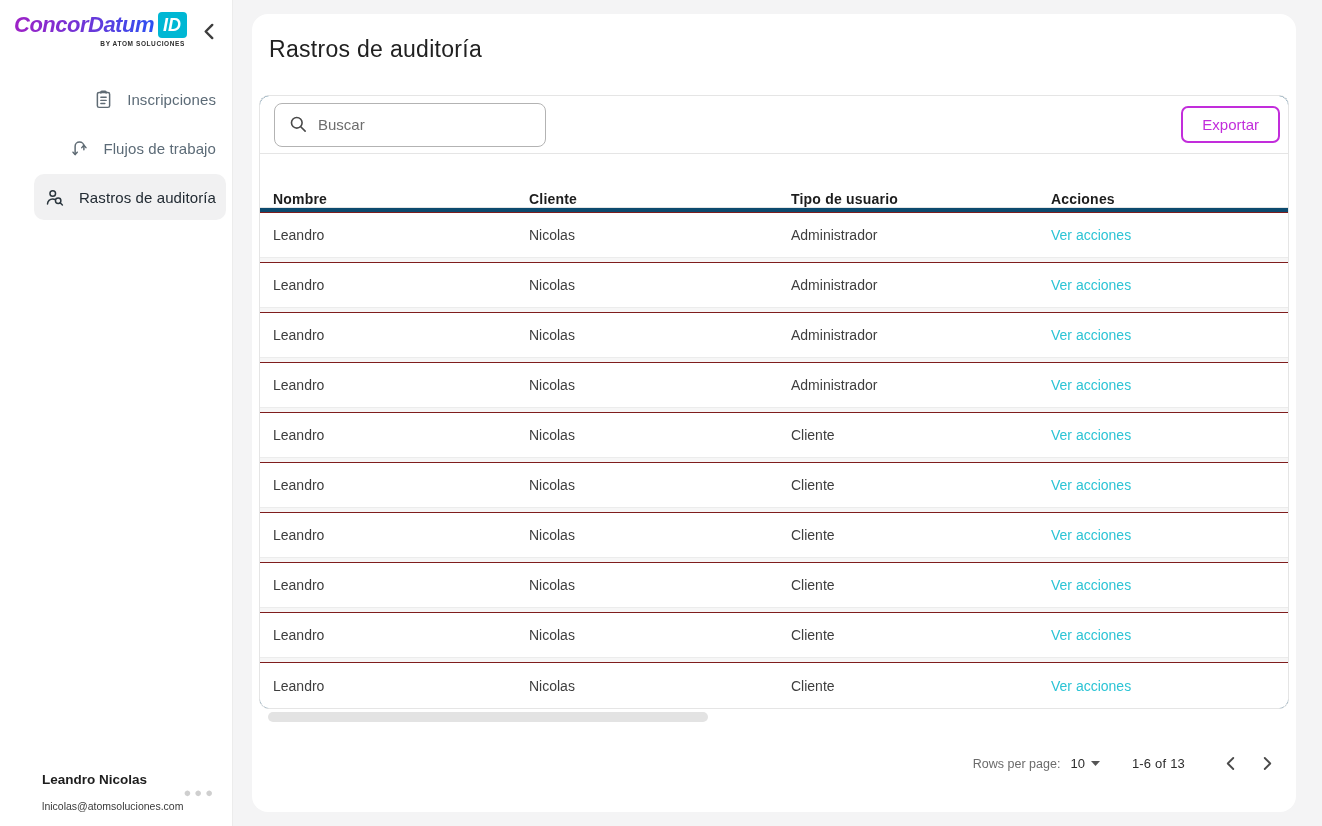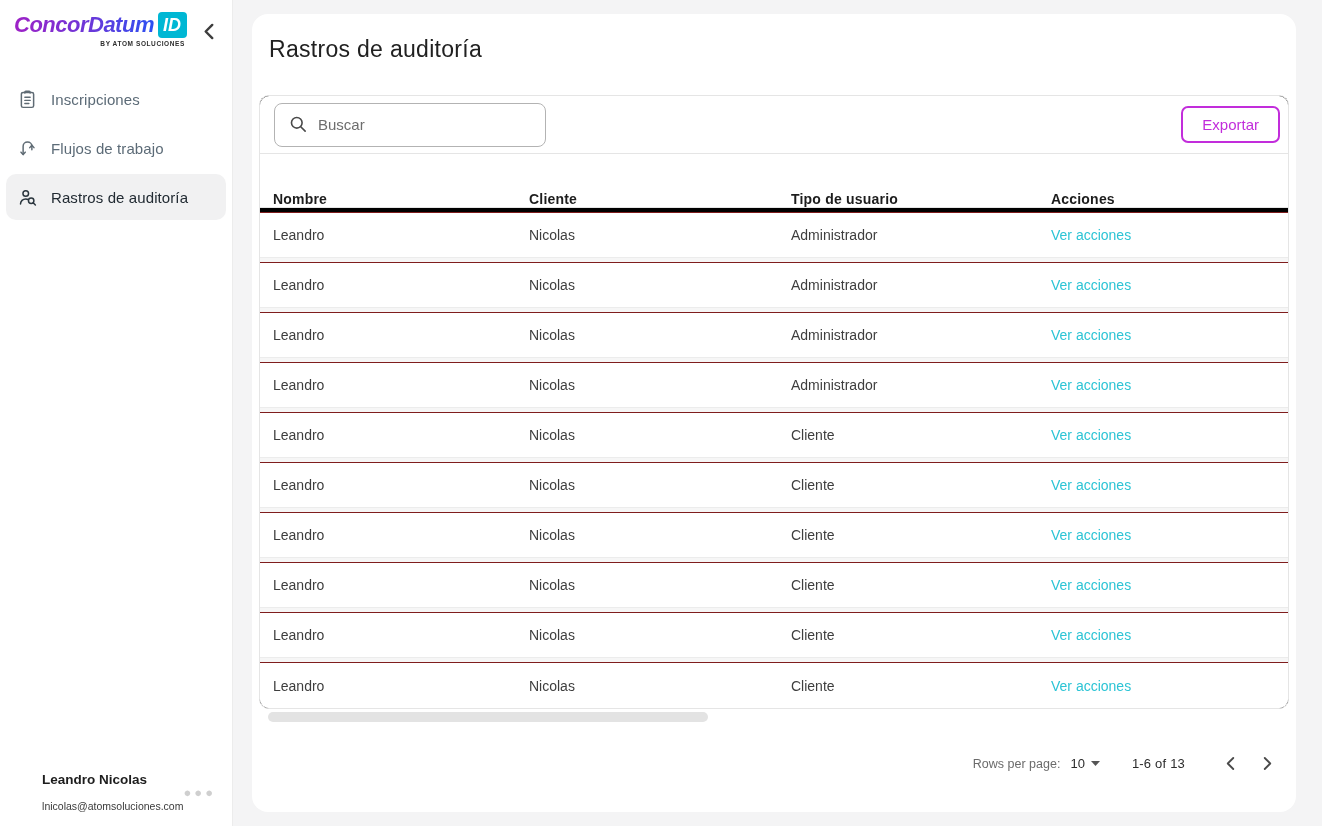--- a/index.html
+++ b/index.html
@@ -33,21 +33,21 @@
     background:#00b7d4; color:#fff; font-style:italic; font-weight:700;
     font-size:18px; line-height:1; padding:4px 6px 4px 5px; border-radius:4px;
   }
   .logo-tagline {
     font-size:6.5px; font-weight:700; letter-spacing:0.6px; color:#2e2e2e;
     text-align:right; margin-top:2px; padding-right:2px;
   }
   .collapse-btn {
     background:none; border:none; cursor:pointer; padding:4px 2px; margin-top:6px;
   }
-  .nav { margin-top:18px; padding:0 6px; display:flex; flex-direction:column; gap:3px; }
+  .nav { margin-top:18px; padding:0 6px; display:flex; flex-direction:column; gap:3px;align-items:flex-end; }
   .nav-item {
     display:flex; align-items:center; gap:13px;
     height:46px; padding:0 10px; border-radius:10px; cursor:pointer;
     color:#5c6b77; font-size:15px;
   }
   .nav-item .nav-label { letter-spacing:0.1px; }
   .nav-item.active { background:#f1f1f2; color:#222b33; font-weight:400; }
   .nav-icon { display:flex; align-items:center; justify-content:center; width:22px; height:22px; }
   .sidebar-spacer { flex:1; }
   .sidebar-footer {
@@ -62,21 +62,21 @@
   .content { flex:1; padding:14px 26px 14px 19px; }
   .card {
     background:#ffffff; width:1044px; height:798px; border-radius:16px;
     padding:20px 7px 0 7px;
   }
   .page-title {
     font-size:23px; font-weight:400; color:#212121; letter-spacing:0.3px;
     margin:2px 0 32px 10px;
   }
   .panel {
-    border:1px solid #e5e5e5; border-radius:10px; overflow:hidden; background:#000000;
+    border:1px solid #e5e5e5; border-radius:10px; overflow:hidden; background:#0c4a6e;
   }
   .toolbar {
     display:flex; align-items:center; justify-content:space-between;
     height:58px; padding:0 8px 0 14px; border-bottom:1px solid #e5e5e5; background:#fff;
   }
   .search-box {
     display:flex; align-items:center; gap:10px;
     width:272px; height:44px; border:1px solid #b3b3b3; border-radius:8px;
     padding:0 10px 0 14px; background:#fff;
   }

